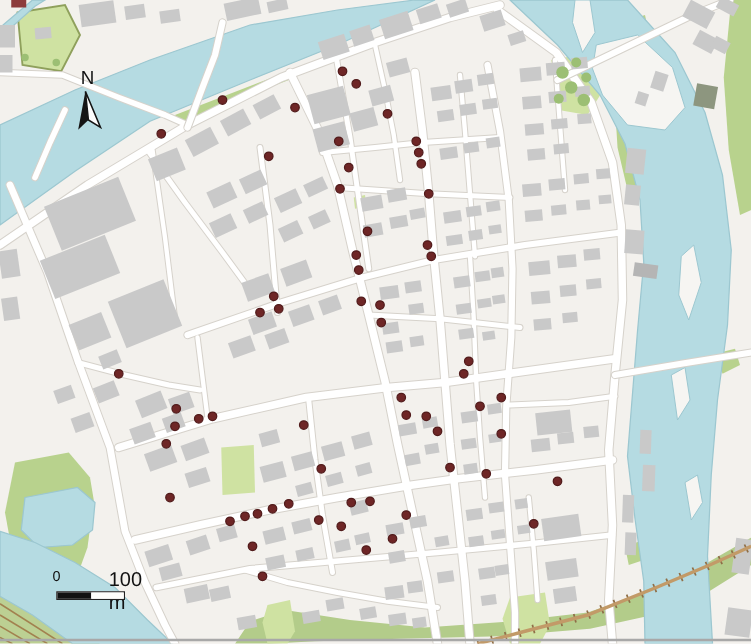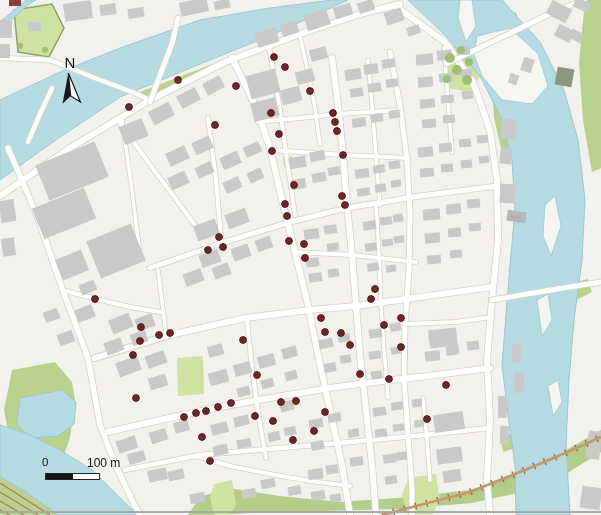--- a/index.html
+++ b/index.html
@@ -4,21 +4,21 @@
 <style>
   html,body{margin:0;padding:0;background:#fff;}
   .stage{position:relative;width:601px;height:515px;background:#f3f1ed;overflow:hidden;
          font-family:"Liberation Sans", sans-serif;}
   #map-svg{position:absolute;left:0;top:0;}
   .north{position:absolute;left:57px;top:55px;width:26px;text-align:center;}
   .north-n{font-size:15px;color:#111;line-height:16px;}
   .north-arrow{display:block;margin:1px auto 0;transform:rotate(-6deg);}
   .scalebar{position:absolute;left:40px;top:456px;width:90px;height:28px;}
   .scalebar .s0{position:absolute;left:2px;top:0;font-size:11.5px;color:#111;}
-  .scalebar .s100{position:absolute;left:47px;top:0;font-size:12px;color:#111;}
+  .scalebar .s100{position:absolute;left:47px;top:0;font-size:16px;color:#111;}
   .scalebar .bar{position:absolute;left:5px;top:17px;width:53px;height:5px;
                  border:1px solid #222;background:#fff;display:flex;}
   .scalebar .seg-black{width:50%;height:100%;background:#111;}
   .scalebar .seg-white{width:50%;height:100%;background:#fdfdfb;}
   .frame-line{position:absolute;left:0;top:511px;width:601px;height:2px;background:#a8a8a8;}
 </style>
 </head>
 <body>
 
 <div class="stage">

